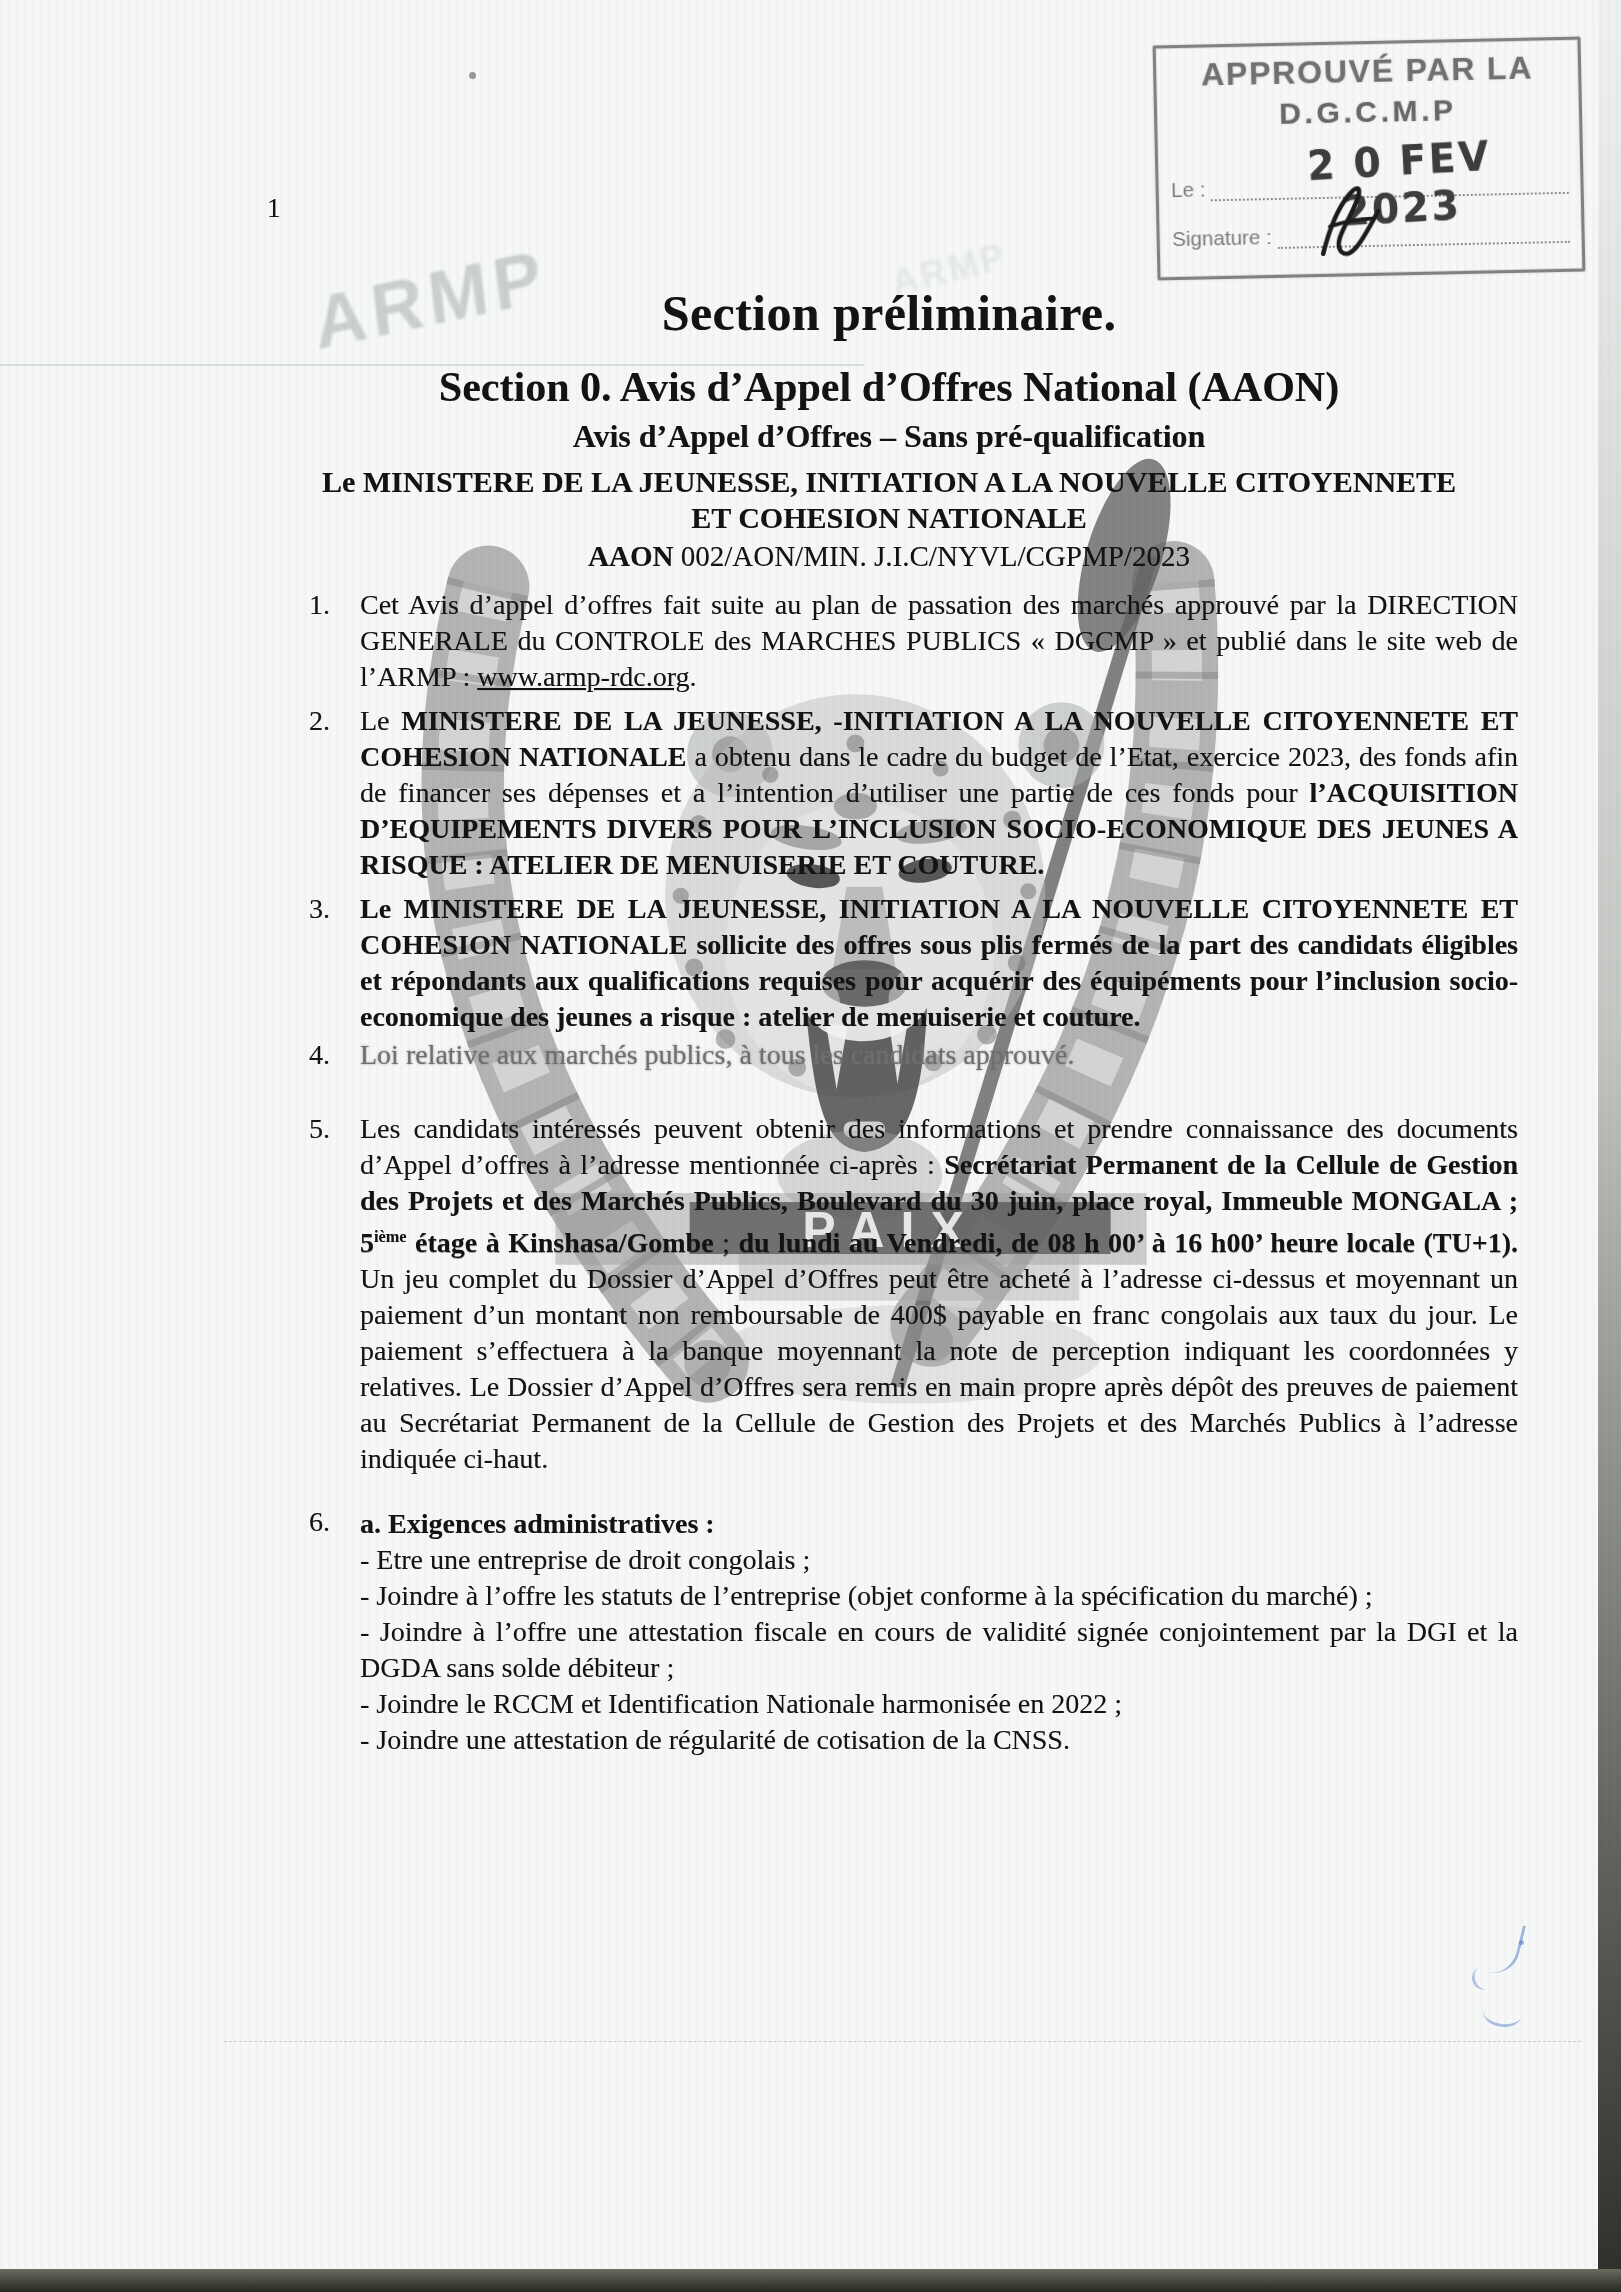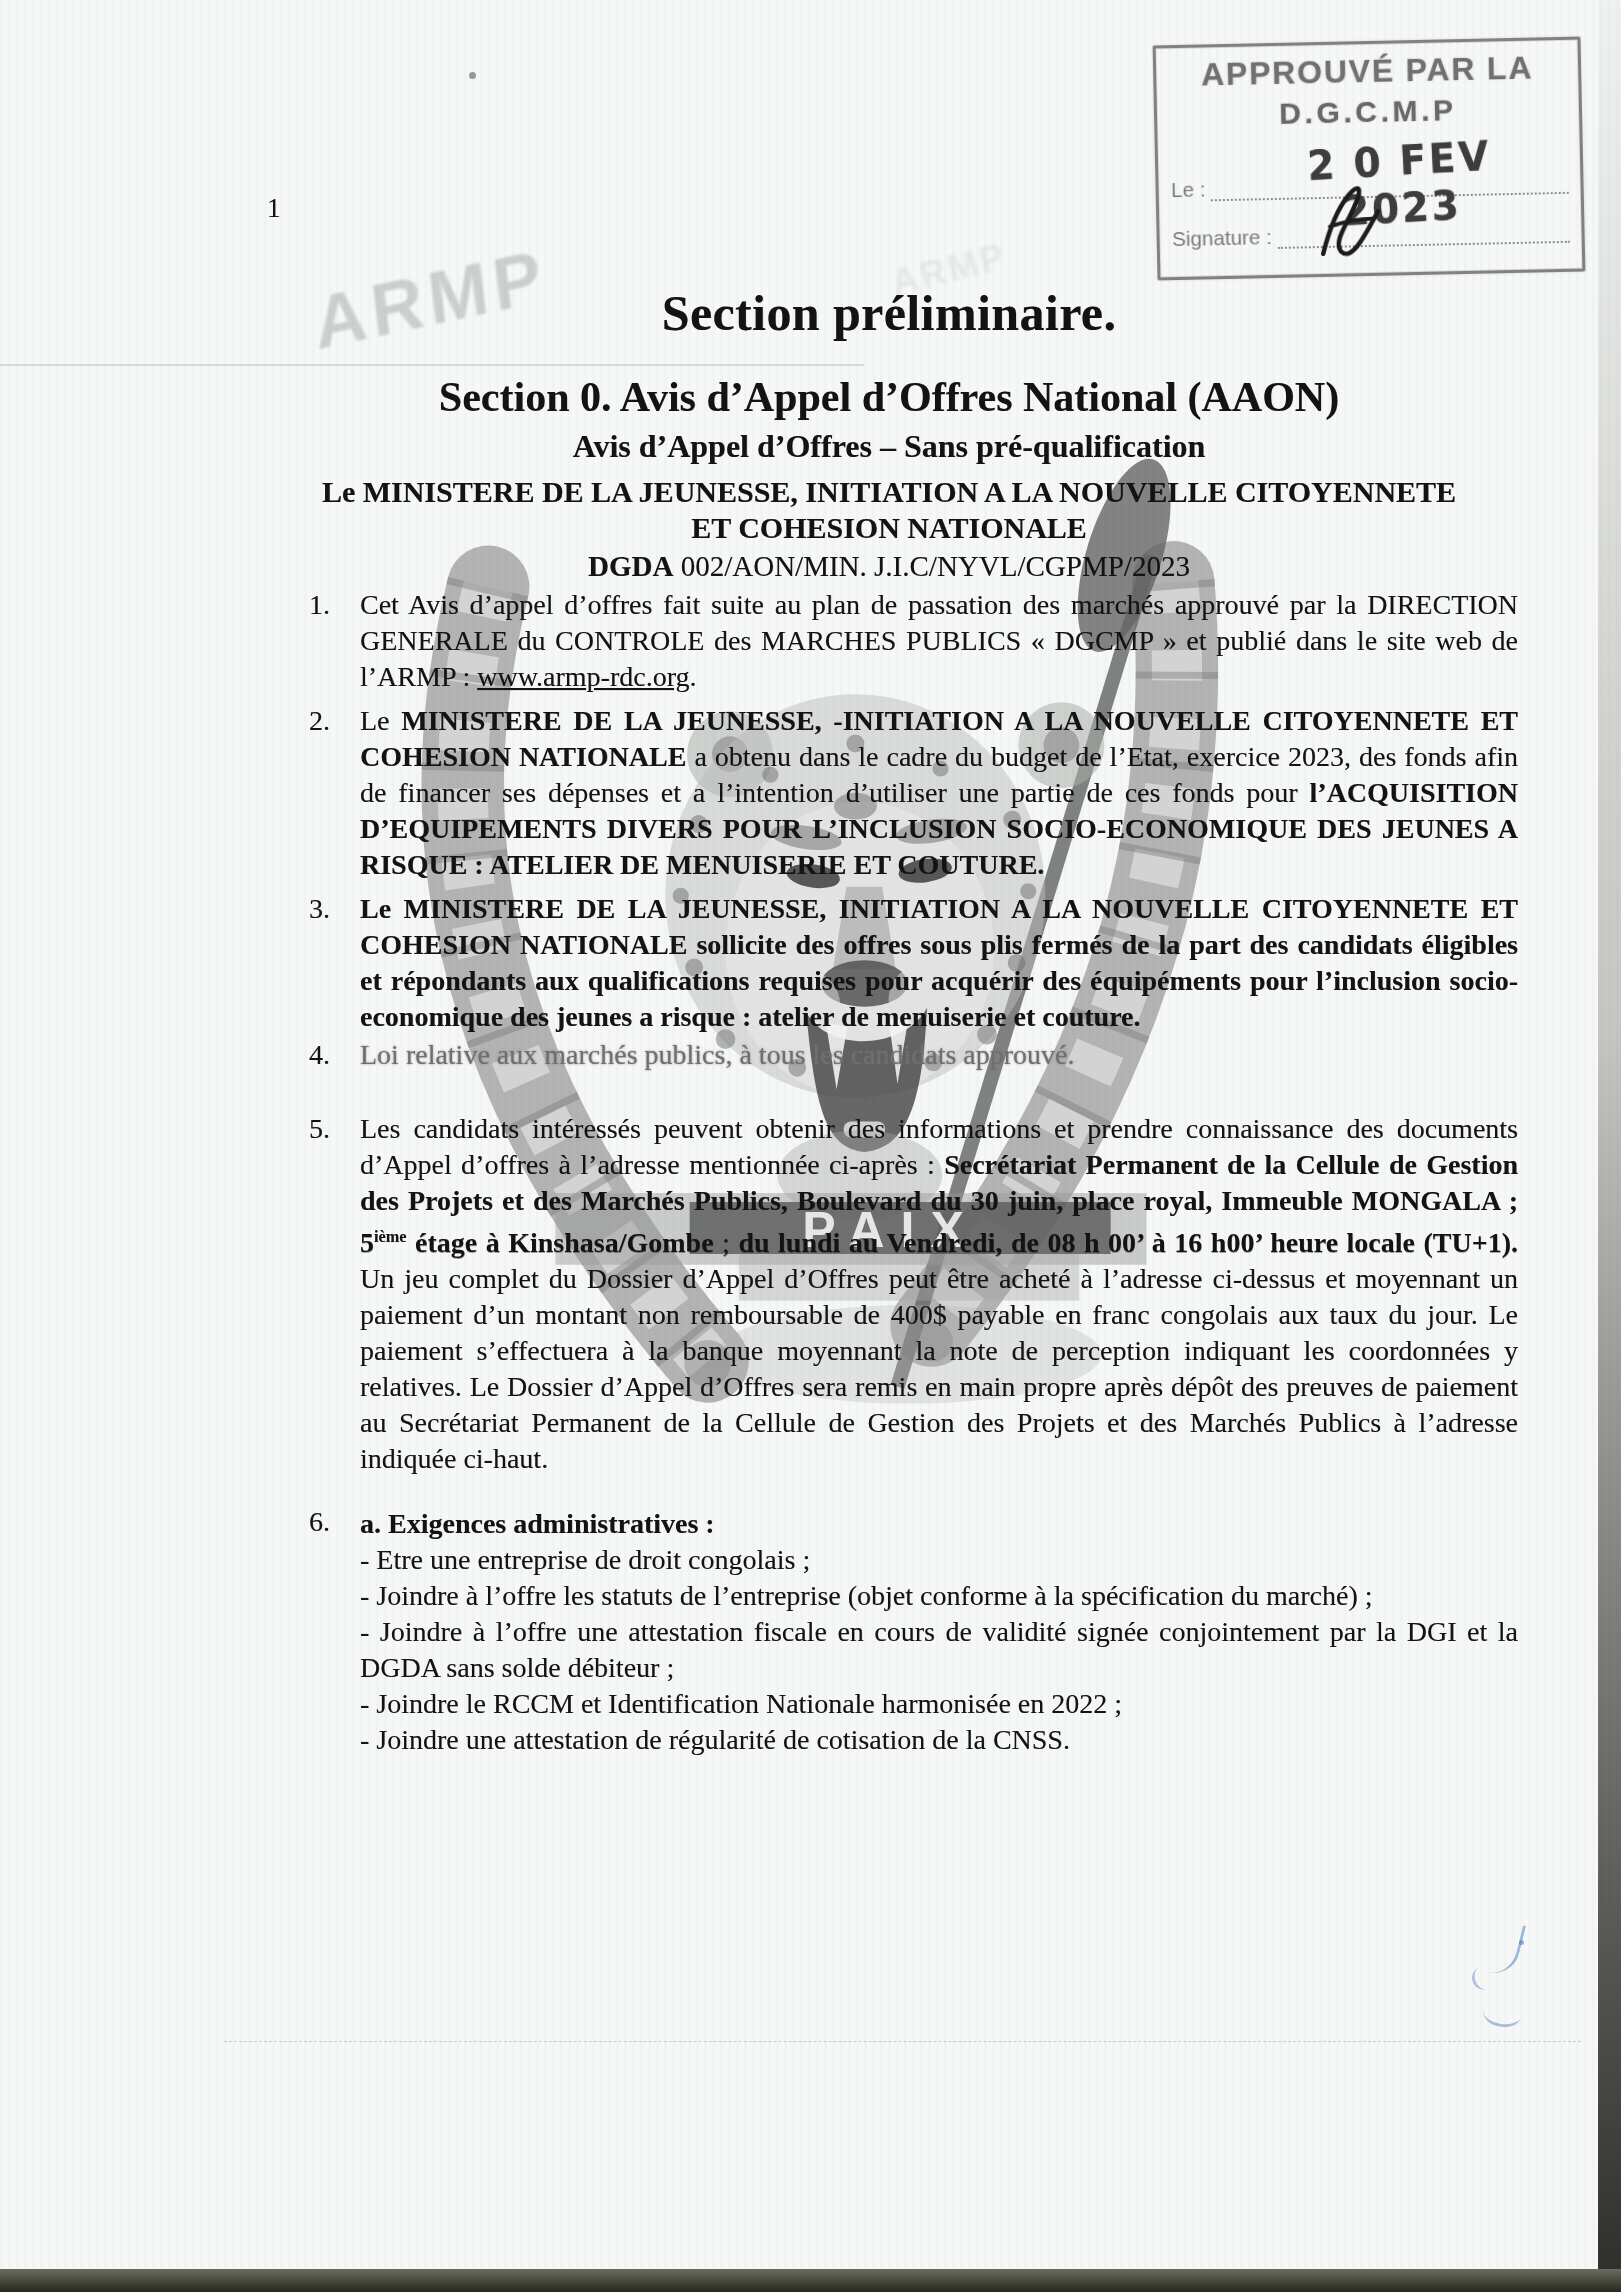--- a/index.html
+++ b/index.html
@@ -51,21 +51,21 @@
   .stamp-row.sig{margin-top:12.5px;height:36px;}
   .stamp-label{font-size:20.6px;color:#7a7a7a;flex:none;padding-right:5.4px;}
   .stamp-dots{flex:1;border-bottom:2.7px dotted #8d8d8d;height:100%;}
   .stamp-date{position:absolute;left:77px;top:-19.7px;width:304px;text-align:center;
     font-family:"DejaVu Sans",sans-serif;font-weight:bold;font-size:39px;letter-spacing:2.7px;
     color:#3d3d3d;transform:rotate(-2deg) scaleY(1.05);text-shadow:0 0 0.9px rgba(60,60,60,.7);}
   .sig-mark{position:absolute;left:134px;top:-41px;}
 
   
   .header{position:absolute;left:215px;top:285px;width:1348px;text-align:center;}
-  .title{font-size:50px;font-weight:bold;letter-spacing:0.4px;line-height:57px;margin-bottom:33px;}
+  .title{font-size:50px;font-weight:bold;letter-spacing:0.4px;line-height:57px;margin-bottom:23px;}
   .sub1{font-size:42px;font-weight:bold;line-height:45px;}
   .sub2{font-size:32px;font-weight:bold;line-height:38px;margin-top:7.2px;}
   .min1{font-size:30px;font-weight:bold;line-height:36px;margin-top:9px;}
   .min2{font-size:30px;font-weight:bold;line-height:36px;}
   .ref{font-size:29px;line-height:36px;margin-top:1.8px;}
   .ref .b{font-weight:bold;}
 
   
   .list{position:absolute;left:309px;top:587px;width:1209px;font-size:28px;line-height:36px;}
   .item{display:flex;margin-bottom:8px;}
@@ -189,21 +189,21 @@
     </div>
   </div>
 
   <div class="header txt">
     <div class="title">Section préliminaire.</div>
     <div class="sub1">Section 0. Avis d’Appel d’Offres National (AAON)</div>
     <div class="sub2">Avis d’Appel d’Offres – Sans pré-qualification</div>
     <div class="min1">Le MINISTERE DE LA JEUNESSE, INITIATION A LA NOUVELLE CITOYENNETE</div>
     <div class="min2">ET COHESION NATIONALE</div>
     <div class="ref">
-      <span class="b">DGDA</span><span> 002/AON/MIN. J.I.C/NYVL/CGPMP/2023</span>
+      <span class="b">AAON</span><span> 002/AON/MIN. J.I.C/NYVL/CGPMP/2023</span>
     </div>
   </div>
 
   <div class="list txt">
 
     <div class="item">
       <div class="num">1.</div>
       <div class="body"><span>Cet Avis d’appel d’offres fait suite au plan de passation des marchés  approuvé par la DIRECTION GENERALE du CONTROLE des MARCHES PUBLICS « DGCMP » et publié dans le site web de l’ARMP : </span><span class="u">www.armp-rdc.org</span><span>.</span></div>
     </div>
 

